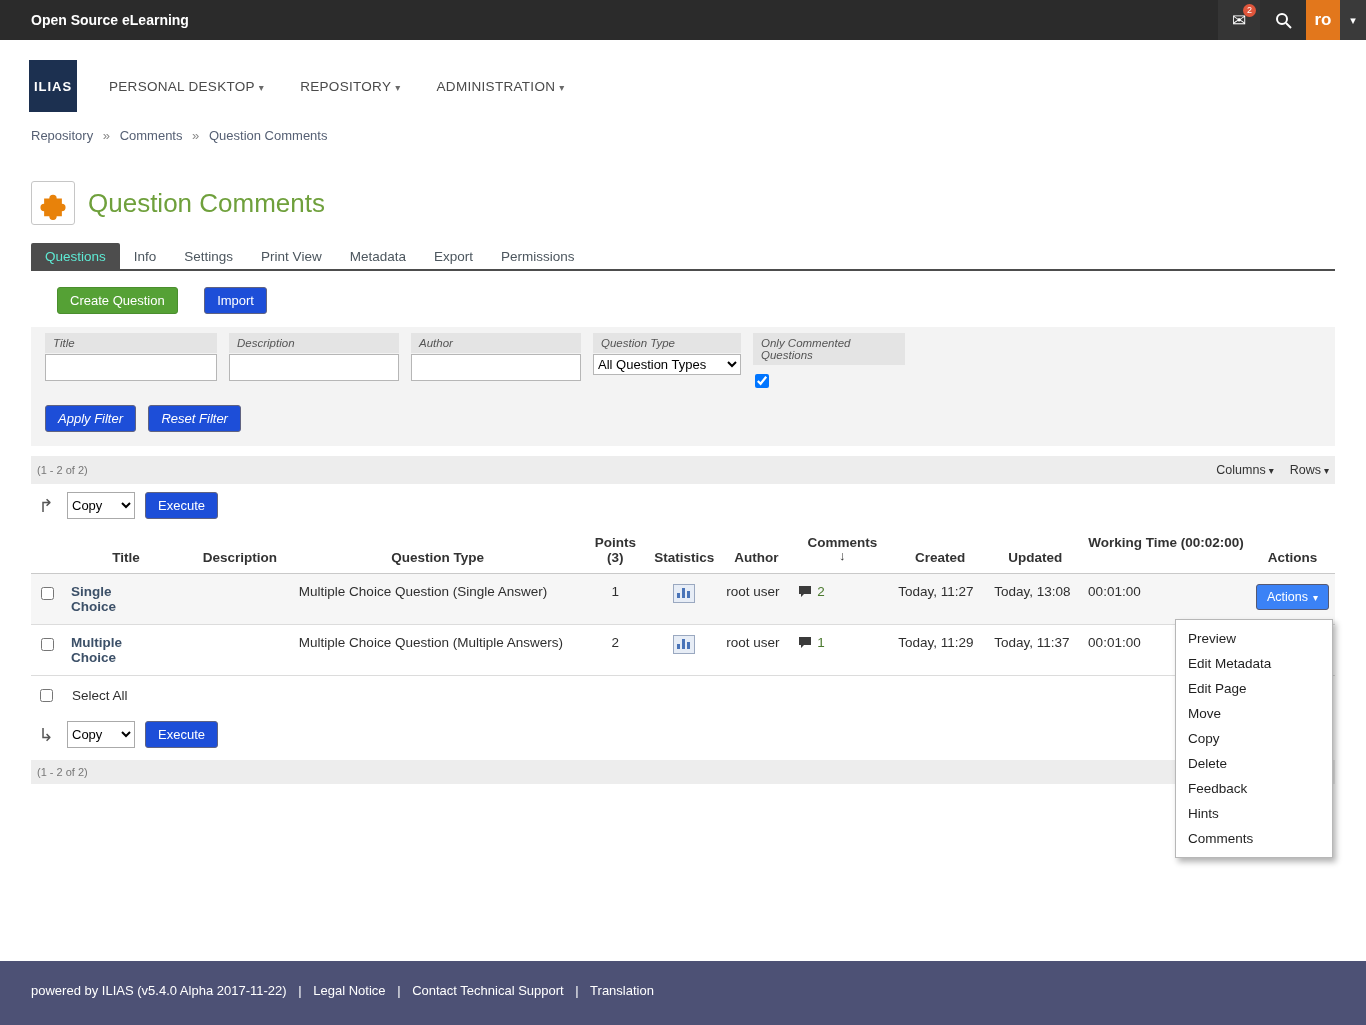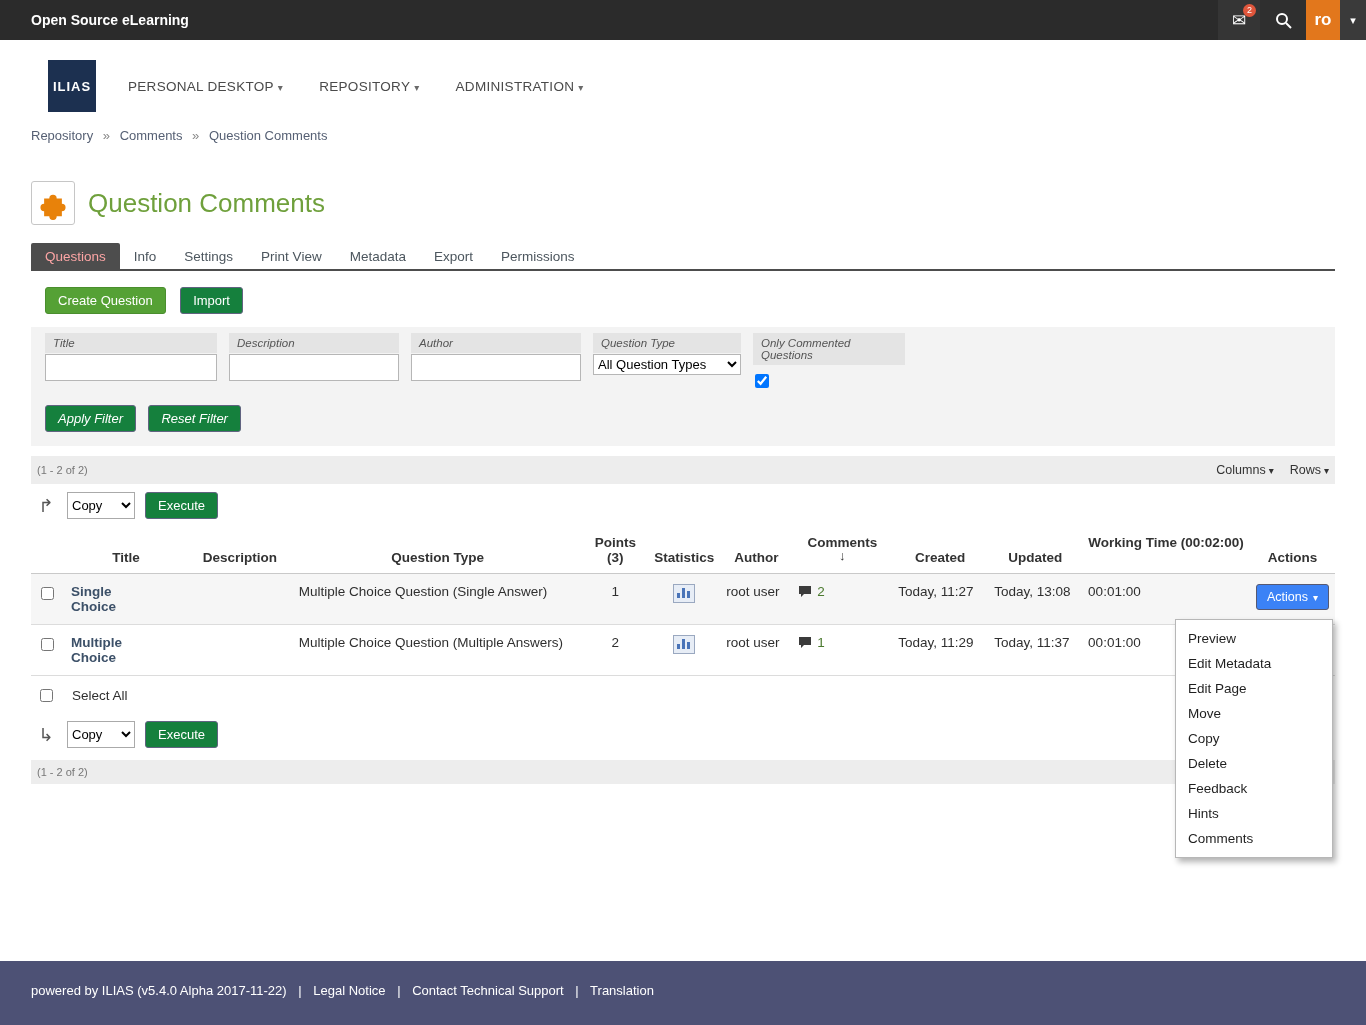--- a/index.html
+++ b/index.html
@@ -13,53 +13,53 @@
   .topbar-actions { display:flex; align-items:stretch; }
   .tb-tile { display:flex; align-items:center; justify-content:center; cursor:pointer; position:relative; }
   .tb-mail { width:42px; background:#353535; }
   .mail-glyph { color:#fff; font-size:17px; }
   .mail-badge { position:absolute; top:4px; right:4px; background:#e0563c; color:#fff; font-size:9px; line-height:13px; min-width:13px; text-align:center; border-radius:50%; }
   .tb-search { width:46px; background:#2f2f2f; }
   .tb-user { width:34px; background:#e2771c; color:#fff; font-size:17px; font-weight:bold; }
   .tb-caret { width:26px; background:#3a3a3a; color:#fff; font-size:11px; }
 
   
-  .mainhead { background:#fff; padding:14px 48px 0; display:flex; align-items:center; height:78px; }
+  .mainhead { background:#fff; padding:14px 29px 0; display:flex; align-items:center; height:78px; }
   .logo { width:48px; height:52px; background:#1c3050; color:#fff; display:flex; align-items:center; justify-content:center; font-size:13px; font-weight:bold; letter-spacing:1px; cursor:pointer; }
   .mainnav { display:flex; margin-left:32px; gap:36px; }
   .nav-item { font-size:13.5px; color:#4a4a4a; cursor:pointer; letter-spacing:.3px; }
   .nav-item .caret { color:#6a6a6a; font-size:10px; margin-left:4px; }
 
   
   .breadcrumb { padding:10px 31px 4px; font-size:13px; color:#888; }
   .crumb { color:#566074; cursor:pointer; }
   .crumb-sep { margin:0 6px; color:#888; }
 
   
   .titlebar { padding:34px 31px 18px; display:flex; align-items:center; gap:13px; }
   .obj-icon { width:44px; height:44px; background:#fff; border:1px solid #c6c6c6; border-radius:3px; display:flex; align-items:center; justify-content:center; }
   .page-title { font-size:26px; color:#6fa03c; font-weight:400; }
 
   
   .tabs-wrap { margin:0 31px; border-bottom:2px solid #4d4d4d; }
   .tabs { display:flex; }
   .tab { padding:6px 14px 5px; font-size:13.5px; color:#4c565e; cursor:pointer; }
-  .tab.active { background:#4d4d4d; color:#fca5a5; border-radius:2px 2px 0 0; }
+  .tab.active { background:#4d4d4d; color:#5eead4; border-radius:2px 2px 0 0; }
 
   .content { margin:0 31px; }
 
   
   .btn { display:inline-block; font-size:13px; padding:5px 12px; border-radius:3px; border:1px solid transparent; color:#fff; cursor:pointer; font-family:"Liberation Sans", sans-serif; }
   .btn-green { background:#55a135; border-color:#4a8e2e; }
-  .btn-gray { background:#15803d; border-color:#606380; }
+  .btn-gray { background:#1d4ed8; border-color:#606380; }
   .btn-actions { background:#3b82f6; border-color:#565972; padding:5px 10px; font-size:12.5px; }
   .btn .caret { font-size:10px; margin-left:5px; }
 
   .toolbar { padding:16px 14px 13px; }
-  .toolbar .btn { margin-right:10px; }
+  .toolbar .btn { margin-right:10px;margin-left:12px; }
 
   
   .filterbox { background:#f3f3f3; padding:6px 0 14px; }
   .hide-filter-row { text-align:right; padding:4px 2px 10px; }
   .hide-filter { font-size:12.5px; color:#4c6586; cursor:pointer; }
   .filter-fields { display:flex; padding:0 14px; gap:12px; align-items:flex-start; }
   .ffield { display:flex; flex-direction:column; }
   .flabel { background:#e4e4e4; color:#555; font-style:italic; font-size:11.5px; padding:4px 8px; }
   .ftext { height:27px; border:1px solid #b6b6b6; padding:0 6px; font-size:13px; margin-top:1px; font-family:"Liberation Sans", sans-serif; }
   .fselect { height:21px; border:1px solid #b6b6b6; font-size:13px; margin-top:1px; background:#fff; font-family:"Liberation Sans", sans-serif; }

